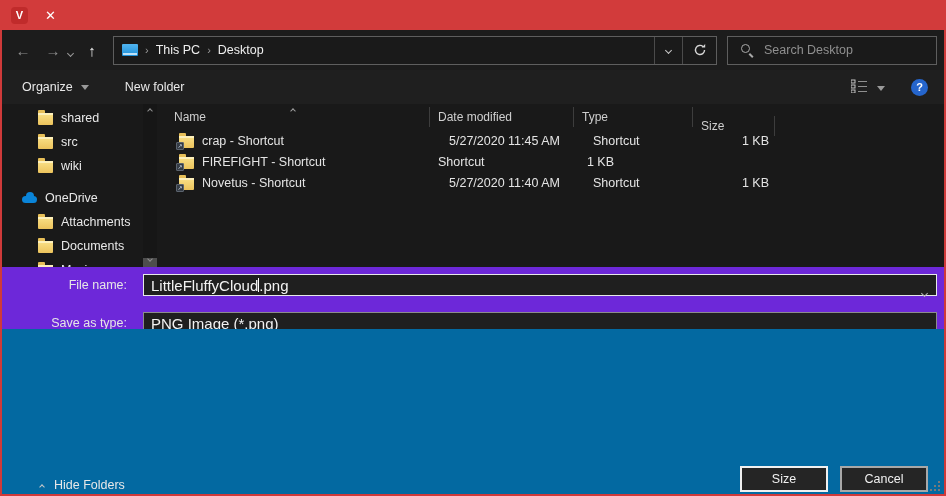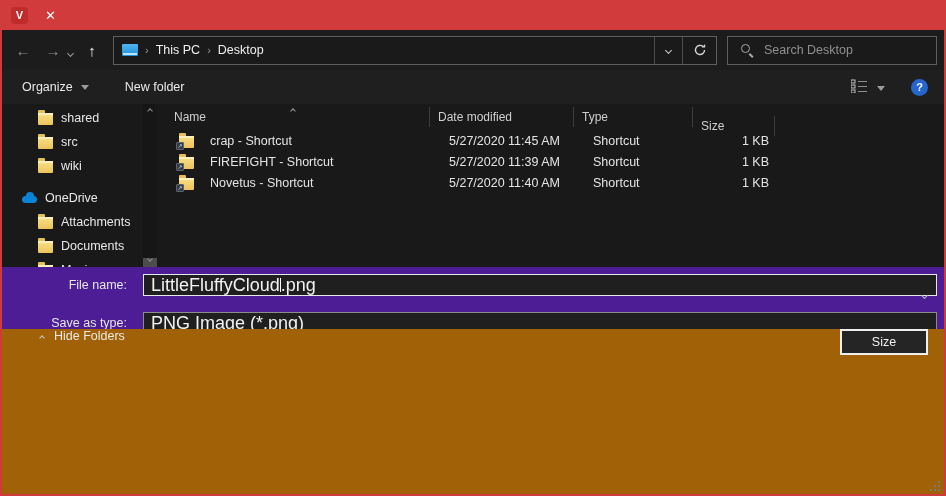--- a/index.html
+++ b/index.html
@@ -70,36 +70,36 @@
   
   .filelist{flex:1;display:flex;flex-direction:column;overflow:hidden;padding-left:2px;}
   .flh{display:flex;height:26px;flex:0 0 26px;align-items:center;color:#cfcfcf;font-size:12px;}
   .flh-cell{height:20px;display:flex;align-items:center;border-right:1px solid #3d3d3d;position:relative;}
   .flh-name{width:271px;padding-left:15px;}
   .flh-date{width:144px;padding-left:8px;}
   .flh-type{width:119px;padding-left:8px;align-items:center;}
   .flh-size{width:82px;padding-left:8px;margin-top:18px;}
   .sort-ind{position:absolute;top:-5px;left:50%;margin-left:-3px;color:#9f9f9f;}
   .flr{display:flex;height:21px;align-items:center;color:#e4e4e4;font-size:12.5px;}
-  .flr-name{width:271px;padding-left:20px;display:flex;align-items:flex-start;gap:16px;}
+  .flr-name{width:271px;padding-left:20px;display:flex;align-items:flex-start;gap:8px;}
   .flr-date{width:144px;padding-left:8px;margin-left:11px;}
   .flr-type{width:119px;padding-left:8px;}
   .flr-size{width:82px;padding-right:17px;text-align:right;}
 
   
-  .bottom-panel{height:62px;flex:0 0 62px;background:#4c1d95;display:grid;grid-template-columns:125px 1fr;grid-template-rows:22px 22px;row-gap:3px;padding:7px 7px 0 0;column-gap:5px;gap:16px;}
+  .bottom-panel{height:62px;flex:0 0 62px;background:#6d28d9;display:grid;grid-template-columns:125px 1fr;grid-template-rows:22px 22px;row-gap:3px;padding:7px 7px 0 0;column-gap:5px;gap:16px;}
   .fld-label{color:#e6e6e6;font-size:12.5px;text-align:right;align-self:center;}
-  .combo{position:relative;height:22px;background:#1f1f1f;display:flex;align-items:center;padding:0 26px 0 7px;font-size:18px;color:#f2f2f2;}
+  .combo{position:relative;height:22px;background:#1f1f1f;display:flex;align-items:center;padding:0 26px 0 7px;font-size:15px;color:#f2f2f2;}
   .combo.focused{border:1px solid #e8e8e8;}
   .combo.normal{border:1px solid #8c8c8c;}
   .combo-chev{position:absolute;right:9px;top:7px;color:#b5b5b5;}
   .caret{display:inline-block;width:1px;height:14px;background:#fff;vertical-align:-2px;}
 
   
-  .footer{flex:1;background:#a16207;display:flex;align-items:flex-start;padding:0 16px 2px 38px;position:relative;}
+  .footer{flex:1;background:#0369a1;display:flex;align-items:flex-end;padding:0 16px 2px 38px;position:relative;}
   .hide-folders{display:flex;align-items:center;gap:10px;color:#e8e8e8;font-size:12.5px;}
   .hide-folders .chv{color:#c9c9c9;margin-top:3px;}
   .btns{margin-left:auto;display:flex;gap:12px;}
   .btn{width:88px;height:26px;background:#252525;color:#f0f0f0;font-size:12.5px;display:flex;align-items:center;justify-content:center;font-family:"Liberation Sans",sans-serif;}
   .btn.primary{border:2px solid #f0f0f0;}
   .btn.secondary{border:2px solid #a8a8a8;}
   .grip{position:absolute;right:3px;bottom:2px;width:11px;height:11px;}
   .grip::before{content:"";position:absolute;left:0;top:0;width:2px;height:2px;box-shadow:8px 0 0 #7a7a7a,8px 4px 0 #7a7a7a,8px 8px 0 #7a7a7a,4px 4px 0 #7a7a7a,4px 8px 0 #7a7a7a,0 8px 0 #7a7a7a;}
 </style>
 </head>
@@ -246,21 +246,20 @@
         <div class="flr-size">1 KB</div>
       </div>
 
       <div class="flr">
         <div class="flr-name">
           <span class="ic icon-folder">
               <span class="badge-shortcut">↗</span>
             </span>
           <span>FIREFIGHT - Shortcut</span>
         </div>
-        <div class="flr-date">5/27/2020 11:39 AM</div>
         <div class="flr-type">Shortcut</div>
         <div class="flr-size">1 KB</div>
       </div>
 
       <div class="flr">
         <div class="flr-name">
           <span class="ic icon-folder">
               <span class="badge-shortcut">↗</span>
             </span>
           <span>Novetus - Shortcut</span>
@@ -287,17 +286,18 @@
     </div>
   </div>
 
   <div class="footer">
     <div class="hide-folders">
       <span class="chv u xs"></span>
       <span>Hide Folders</span>
     </div>
     <div class="btns">
       <div class="btn primary">Size</div>
+      <div class="btn secondary">Cancel</div>
     </div>
     <div class="grip"></div>
   </div>
 
 </div>
 
 </body></html>

